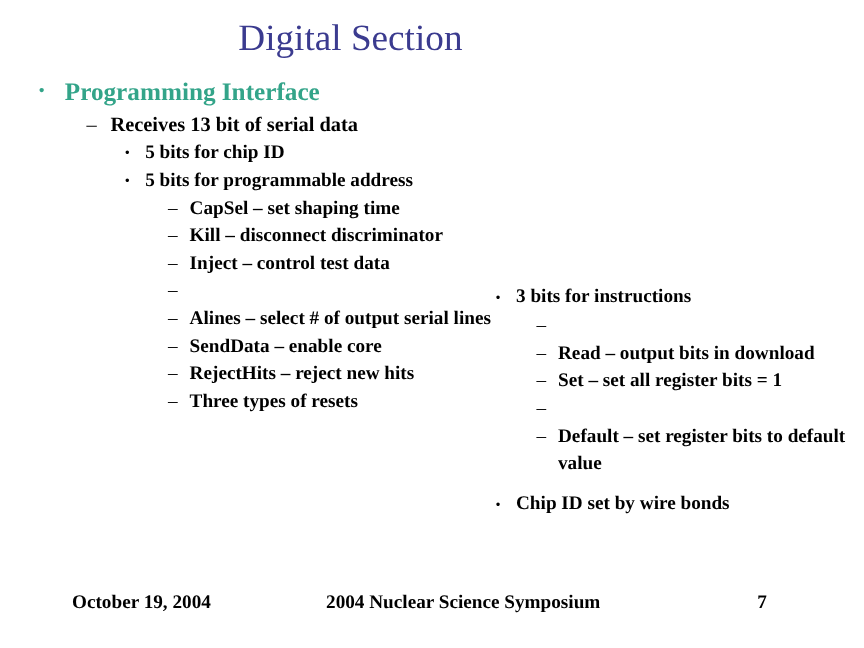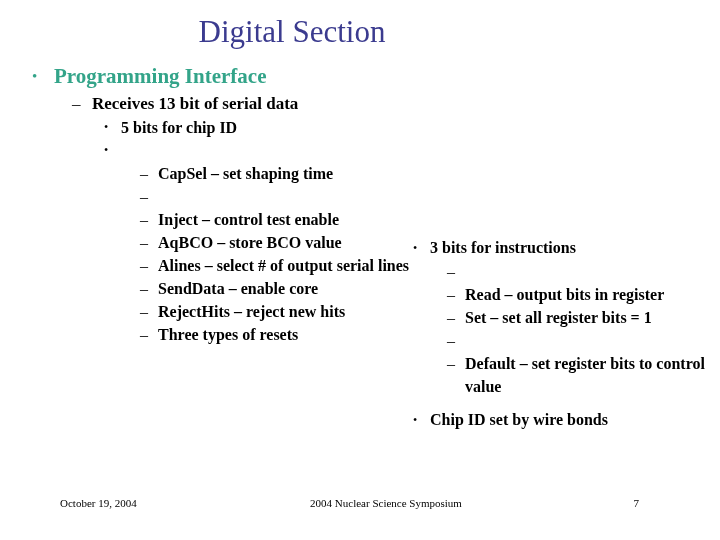--- a/index.html
+++ b/index.html
@@ -130,23 +130,24 @@
   .rlvl1b .mark { width: 17px; font-size: 12px; }
 
   
   .footer {
     position: absolute;
     left: 0;
     top: 496px;
     width: 701px;
     height: 20px;
     font-family: "Liberation Serif", "DejaVu Serif", serif;
-    font-size: 11px;
+    font-size: 16px;
     line-height: 14px;
     color: #000000;
+    font-weight: bold;
   }
   .footer .f-date {
     position: absolute;
     left: 60px;
     top: 0;
   }
   .footer .f-center {
     position: absolute;
     left: 0;
     top: 0;
@@ -179,39 +180,40 @@
       <span class="txt">Receives 13 bit of serial data</span>
     </div>
 
     <div class="b lvl3">
       <span class="mark">•</span>
       <span class="txt">5 bits for chip ID</span>
     </div>
 
     <div class="b lvl3">
       <span class="mark">•</span>
+      <span class="txt">5 bits for programmable address</span>
     </div>
 
     <div class="b lvl4">
       <span class="mark">–</span>
       <span class="txt">CapSel – set shaping time</span>
     </div>
 
     <div class="b lvl4">
       <span class="mark">–</span>
-    </div>
-
-    <div class="b lvl4">
-      <span class="mark">–</span>
-      <span class="txt">Inject – control test enable</span>
-    </div>
-
-    <div class="b lvl4">
-      <span class="mark">–</span>
-      <span class="txt">AqBCO – store BCO value</span>
+      <span class="txt">Kill – disconnect discriminator</span>
+    </div>
+
+    <div class="b lvl4">
+      <span class="mark">–</span>
+      <span class="txt">Inject – control test data</span>
+    </div>
+
+    <div class="b lvl4">
+      <span class="mark">–</span>
     </div>
 
     <div class="b lvl4">
       <span class="mark">–</span>
       <span class="txt">Alines – select # of output serial lines</span>
     </div>
 
     <div class="b lvl4">
       <span class="mark">–</span>
       <span class="txt">SendData – enable core</span>
@@ -235,35 +237,35 @@
       <span class="mark">•</span>
       <span class="txt">3 bits for instructions</span>
     </div>
 
     <div class="b rlvl2">
       <span class="mark">–</span>
     </div>
 
     <div class="b rlvl2">
       <span class="mark">–</span>
-      <span class="txt">Read – output bits in register</span>
+      <span class="txt">Read – output bits in download</span>
     </div>
 
     <div class="b rlvl2">
       <span class="mark">–</span>
       <span class="txt">Set – set all register bits = 1</span>
     </div>
 
     <div class="b rlvl2">
       <span class="mark">–</span>
     </div>
 
     <div class="b rlvl2">
       <span class="mark">–</span>
-      <span class="txt">Default – set register bits to control value</span>
+      <span class="txt">Default – set register bits to default value</span>
     </div>
 
     <div class="b rlvl1b">
       <span class="mark">•</span>
       <span class="txt">Chip ID set by wire bonds</span>
     </div>
 
   </div>
 
   <div class="footer">

